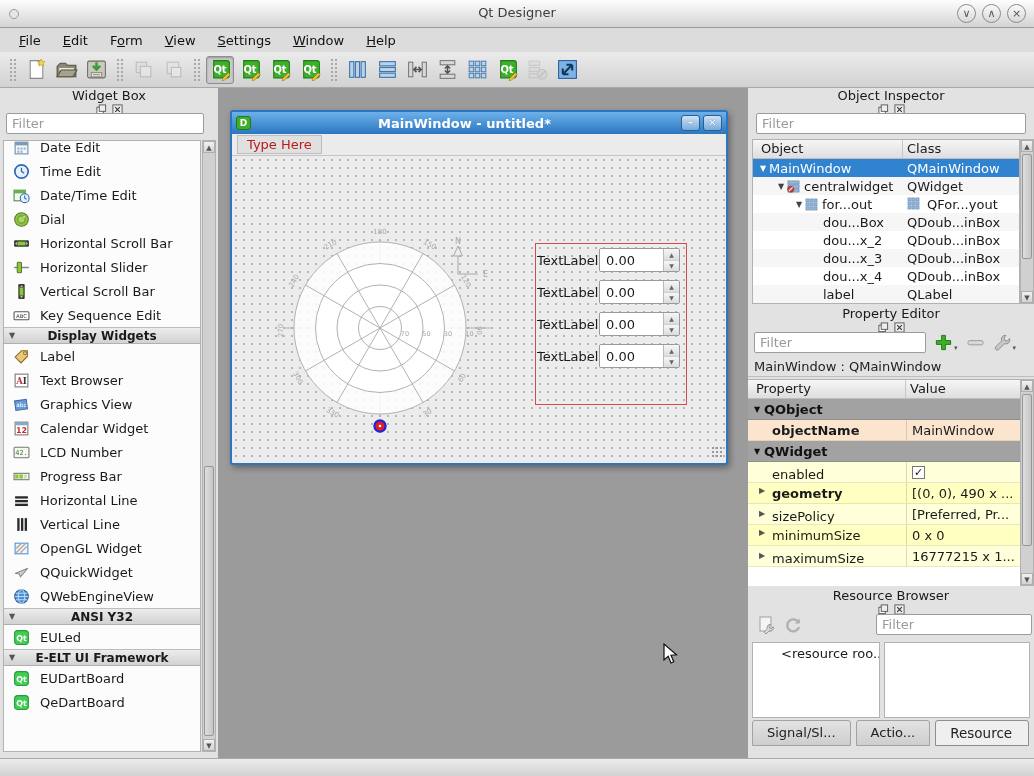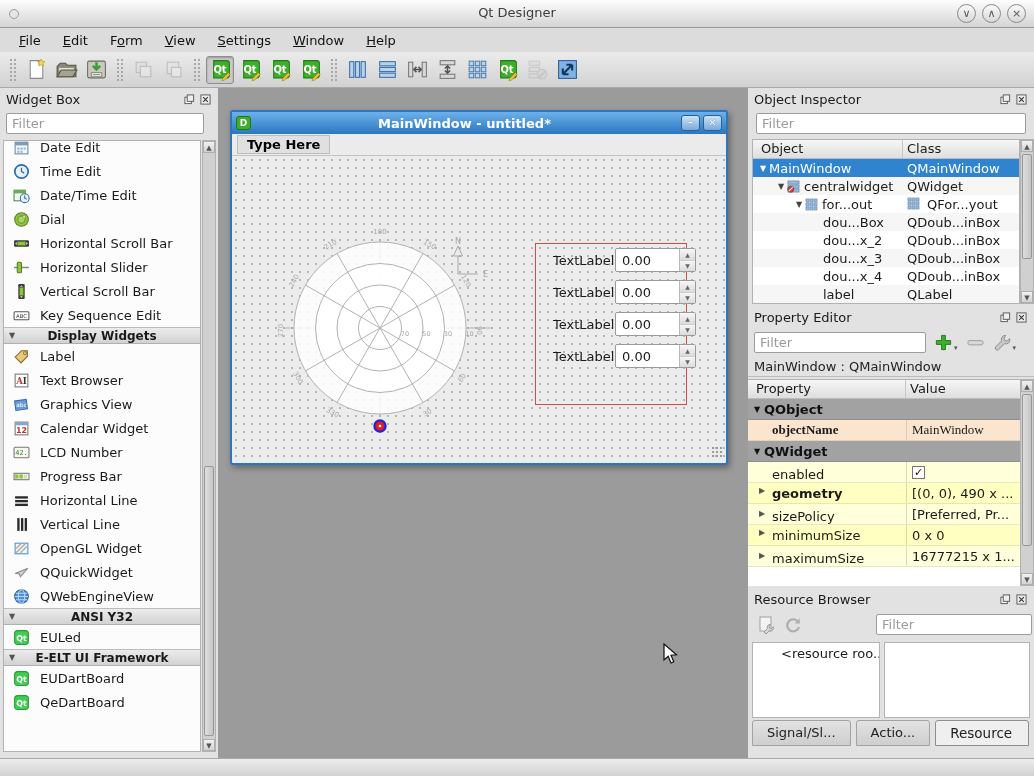--- a/index.html
+++ b/index.html
@@ -38,21 +38,21 @@
 
   
   .main { position:absolute; left:0; top:88px; width:1034px; height:670px; }
   .dock-left { position:absolute; left:0; top:0; width:218px; height:670px; background:#e2e2e2; }
   .mdi { position:absolute; left:218px; top:0; width:530px; height:670px; background:#9b9b9b; }
   .dock-right { position:absolute; left:748px; top:0; width:286px; height:670px; background:#e2e2e2; }
   .statusbar { position:absolute; left:0; top:758px; width:1034px; height:18px;
     background:linear-gradient(#ececec,#d2d2d2); border-top:1px solid #aaa; }
 
   
-  .panel-header { display:flex; align-items:center; height:22px; padding:0 6px; color:#1a1a1a; }
+  .panel-header { display:flex; align-items:center; height:22px; padding:0 6px; color:#1a1a1a;flex-direction:column; }
   .panel-title { flex:1; }
   .mini-btns { display:flex; gap:3px; }
   .mini-btn { width:13px; height:13px; display:flex; align-items:center; justify-content:center; }
   .filter { height:21px; border:1px solid #9c9c9c; border-radius:2px; background:#fff; font-size:13px;
     padding:0 5px; color:#333; }
   input::placeholder { color:#9a9a9a; }
 
   
   .wb-filter { position:absolute; left:6px; top:25px; width:198px; }
   .wb-list { position:absolute; left:3px; top:52px; width:198px; height:612px; background:#fcfcfc;
@@ -79,28 +79,28 @@
   .dwin-title { height:22px; background:linear-gradient(#6db1ea,#2a76c0); display:flex; align-items:center;
     padding:0 4px; }
   .dwin-badge { width:15px; height:14px; border-radius:3px; background:#3fae2a; border:1px solid #1e7a14;
     color:#fff; font-size:9px; font-weight:bold; text-align:center; line-height:13px; }
   .dwin-title-text { flex:1; text-align:center; color:#fff; font-weight:bold; }
   .dwin-btn { width:19px; height:16px; margin-left:3px; border:1px solid #2a5f96; border-radius:3px;
     background:linear-gradient(#cfe3f4,#76abdc); color:#fff; font-size:10px; font-weight:bold;
     text-align:center; line-height:14px; text-shadow:0 0 1px #2a5f96; }
   .dwin-menubar { height:22px; background:#ebebeb; border-bottom:1px solid #c4c4c4; display:flex;
     align-items:center; padding-left:5px; }
-  .type-here { padding:1px 9px; background:#e0e0e0; border:1px solid #bdbdbd; color:#000000;font-weight:bold; }
+  .type-here { padding:1px 9px; background:#e0e0e0; border:1px solid #bdbdbd; color:#b91c1c; }
   .dwin-canvas { position:relative; width:494px; height:305px; background-color:#ececec;
     background-image:radial-gradient(#b6b6b6 .9px,transparent 1px); background-size:8px 8px; }
   .grip-dots { position:absolute; right:3px; bottom:3px; width:12px; height:12px;
     background-image:radial-gradient(circle,#9a9a9a 1px,transparent 1.2px); background-size:4px 4px; }
 
   .form-rect { position:absolute; left:303px; top:87px; width:152px; height:162px; border:1px solid #d24a4a; }
-  .form-row { position:absolute; left:17px; height:24px; display:flex; align-items:center; }
+  .form-row { position:absolute; left:1px; height:24px; display:flex; align-items:center; }
   .form-label { width:62px; color:#1a1a1a; }
   .spinbox { position:relative; width:81px; height:24px; background:#fff; border:1px solid #9a9a9a;
     border-radius:2px; display:flex; align-items:center; }
   .spin-val { padding-left:6px; flex:1; }
   .spin-btns { width:16px; height:100%; border-left:1px solid #b8b8b8; display:flex; flex-direction:column; }
   .spin-up,.spin-down { flex:1; font-size:6px; color:#666; text-align:center;
     background:linear-gradient(#f6f6f6,#dcdcdc); }
   .spin-up { border-bottom:1px solid #cfcfcf; line-height:11px; }
   .spin-down { line-height:9px; }
 
@@ -130,21 +130,21 @@
     line-height:19px; border-bottom:1px solid #bdbdbd; color:#222; }
   .pe-table { position:absolute; left:0; top:73px; width:272px; height:207px; background:#fff;
     border-top:1px solid #b2b2b2; overflow:hidden; }
   .pe-row { height:21px; display:flex; align-items:center; border-bottom:1px solid rgba(160,160,120,.25); }
   .pe-row .name { width:158px; padding-left:24px; overflow:hidden; white-space:nowrap; }
   .pe-row .val { flex:1; padding-left:5px; border-left:1px solid rgba(150,150,120,.35); height:100%;
     display:flex; align-items:center; overflow:hidden; white-space:nowrap; }
   .pe-row.section { background:#a2a2a2; font-weight:bold; color:#111; border-bottom:1px solid #8e8e8e; }
   .pe-row.section .sarr { width:16px; padding-left:6px; font-size:8px; }
   .pe-row .parr { position:absolute; margin-left:-16px; font-size:8px; color:#555; width:12px; text-align:center; }
-  .bg-peach { background:#fbe5cf;font-family:Liberation Serif, serif; }
+  .bg-peach { background:#fbe5cf; }
   .bg-y1 { background:#ffffda;align-items:flex-end; }
   .bg-y2 { background:#ffffc2; }
   .checkbox { width:13px; height:13px; background:#fff; border:1px solid #777; font-size:11px;
     line-height:11px; text-align:center; color:#111; }
 
   
   .rb-toolbar { position:absolute; left:6px; top:25px; width:276px; height:24px; display:flex; align-items:center; }
   .rb-btn { width:26px; height:24px; display:flex; align-items:center; justify-content:center; }
   .rb-btn svg { width:20px; height:20px; }
   .rb-filter { position:absolute; left:122px; top:1px; width:156px; }

